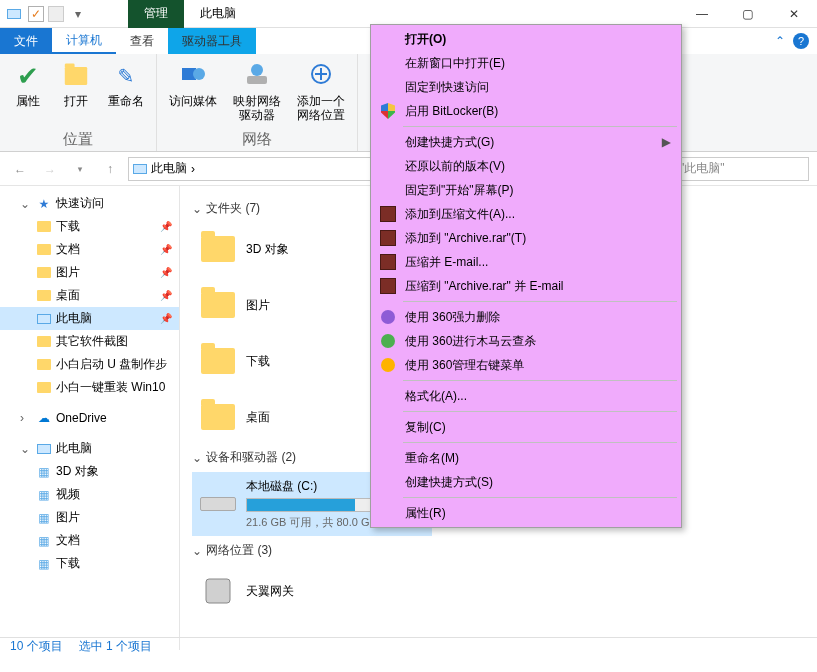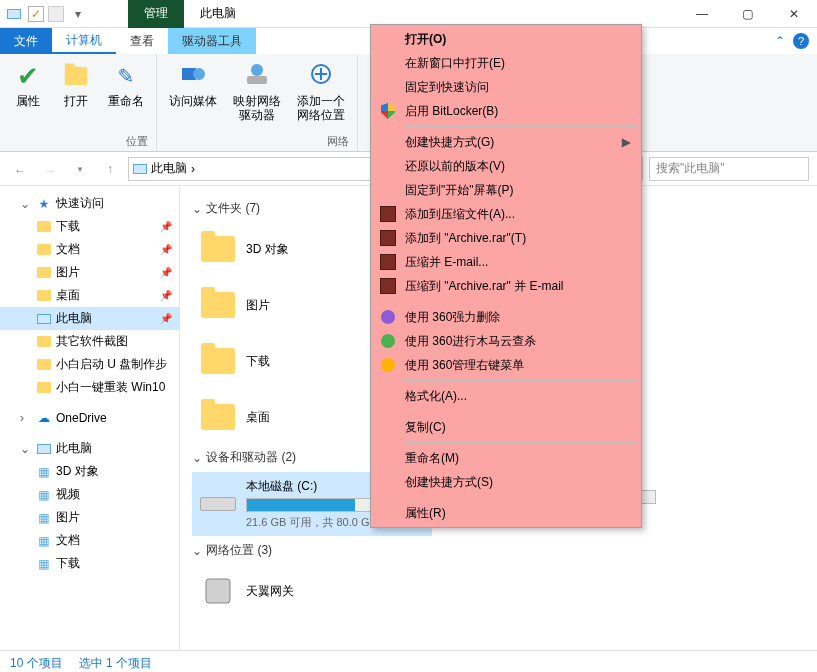--- a/index.html
+++ b/index.html
@@ -13,32 +13,32 @@
 .tab-contextual { background: #14532d; color: #fff; padding: 2px 16px; display: flex; align-items: center; }
 .tab-title { padding: 2px 16px; display: flex; align-items: center; }
 .win-controls { margin-left: auto; display: flex; }
 .win-btn { width: 46px; height: 28px; display: flex; align-items: center; justify-content: center; color: #333; }
 
 
 .ribbon-tabs { height: 26px; display: flex; align-items: stretch; background: #fff; }
 .rtab { padding: 0 14px; display: flex; align-items: center; color: #333; cursor: default; }
 .rtab.file { background: #1976d2; color: #fff; }
 .rtab.active { border-bottom: 2px solid #1976d2; color: #1976d2; }
-.rtab.tool { background: #7dd3fc; }
+.rtab.tool { background: #0ea5e9; }
 .ribbon-tabs .spacer { flex: 1; }
 .help-area { display: flex; align-items: center; gap: 8px; padding-right: 8px; }
 
 
 .ribbon { height: 98px; background: #f5f6f7; border-bottom: 1px solid #d0d0d0; display: flex; }
 .rgroup { border-right: 1px solid #e0e0e0; padding: 4px 8px 2px; display: flex; flex-direction: column; }
 .rgroup-body { display: flex; gap: 8px; flex: 1; align-items: flex-start; }
 .rbtn { display: flex; flex-direction: column; align-items: center; gap: 2px; padding: 2px 4px; min-width: 40px; }
 .rbtn .ic { width: 32px; height: 32px; display: flex; align-items: center; justify-content: center; }
 .rbtn .lbl { text-align: center; line-height: 14px; }
-.rgroup-label { text-align: right; color: #666; font-size: 11px; padding-top: 2px; }
+.rgroup-label { text-align: center; color: #666; font-size: 15px; padding-top: 2px; }
 
 
 .navbar { height: 34px; display: flex; align-items: center; gap: 6px; padding: 0 8px; border-bottom: 1px solid #e5e5e5; }
 .nav-arrow { width: 24px; height: 24px; display: flex; align-items: center; justify-content: center; color: #888; }
 .addr { flex: 1; height: 24px; border: 1px solid #ccc; display: flex; align-items: center; padding: 0 4px; gap: 4px; }
 .search { width: 160px; height: 24px; border: 1px solid #ccc; padding: 0 6px; color: #888; display: flex; align-items: center; }
 
 
 .body { display: flex; height: calc(672px - 28px - 26px - 98px - 34px - 22px); }
 .sidebar { width: 180px; border-right: 1px solid #e5e5e5; overflow: auto; padding-top: 6px; }
@@ -55,24 +55,24 @@
 .items { display: flex; flex-wrap: wrap; gap: 4px 20px; }
 .item { display: flex; align-items: center; gap: 8px; width: 220px; padding: 6px; }
 .item .thumb { width: 40px; height: 40px; display: flex; align-items: center; justify-content: center; }
 .item .meta { display: flex; flex-direction: column; }
 .item.selected { background: #cde8ff; }
 .drive-bar { width: 150px; height: 14px; border: 1px solid #bbb; background: #eee; position: relative; margin: 3px 0; }
 .drive-bar .fill { position: absolute; left: 0; top: 0; bottom: 0; background: #26a0da; }
 .sub { color: #666; font-size: 11px; }
 
 
-.statusbar { position: absolute; bottom: 0; left: 0; right: 0; height: 22px; border-top: 1px solid #e0e0e0; display: flex; align-items: flex-end; padding: 0 10px; gap: 16px; color: #1976d2; font-size: 11px; }
-
-
-.context-menu { position: absolute; left: 370px; top: 24px; width: 272px; background: #fca5a5; border: 1px solid #a0a0a0; box-shadow: 3px 3px 6px rgba(0,0,0,.25); padding: 2px; z-index: 100; }
+.statusbar { position: absolute; bottom: 0; left: 0; right: 0; height: 35px; border-top: 1px solid #e0e0e0; display: flex; align-items: flex-start; padding: 0 10px; gap: 16px; color: #1976d2; font-size: 11px; }
+
+
+.context-menu { position: absolute; left: 370px; top: 24px; width: 312px; background: #f0abfc; border: 1px solid #a0a0a0; box-shadow: 3px 3px 6px rgba(0,0,0,.25); padding: 2px; z-index: 100; }
 .cm-item { display: flex; align-items: center; height: 24px; padding: 0 20px 0 32px; position: relative; }
 .cm-item.default { font-weight: bold; }
 .cm-item .cm-ic { position: absolute; left: 6px; width: 18px; height: 18px; display: flex; align-items: center; justify-content: center; }
 .cm-item .cm-arrow { position: absolute; right: 8px; color: #555; }
 .cm-sep { height: 1px; background: #c0c0c0; margin: 3px 2px 3px 30px; }
 
 
 .folder-ic { width: 34px; height: 26px; background: #ffd76a; border-radius: 2px; position: relative; }
 .folder-ic::before { content: ""; position: absolute; top: -5px; left: 0; width: 14px; height: 6px; background: #ffd76a; border-radius: 2px 2px 0 0; }
 .smfolder { width: 14px; height: 11px; background: #ffd76a; border-radius: 1px; display: inline-block; }

